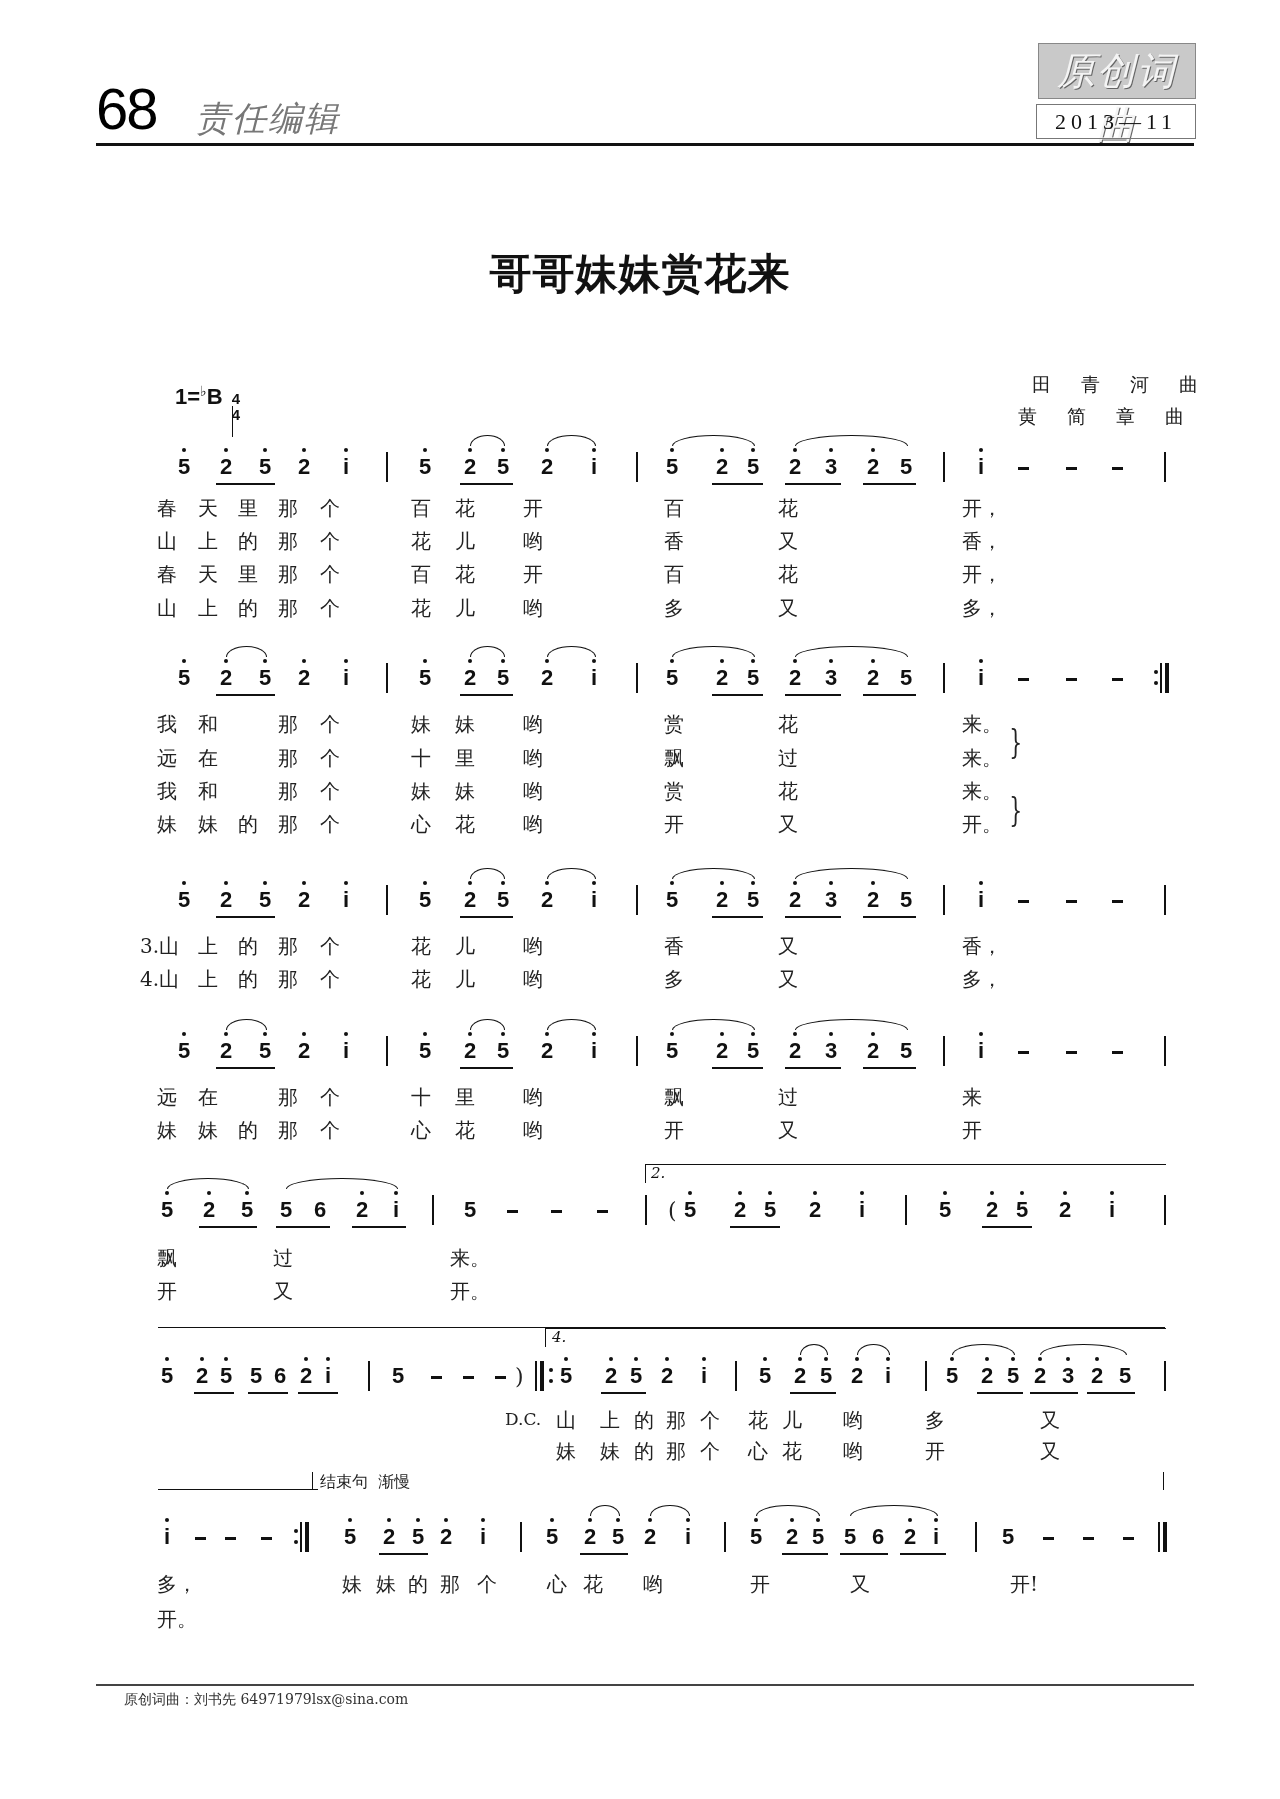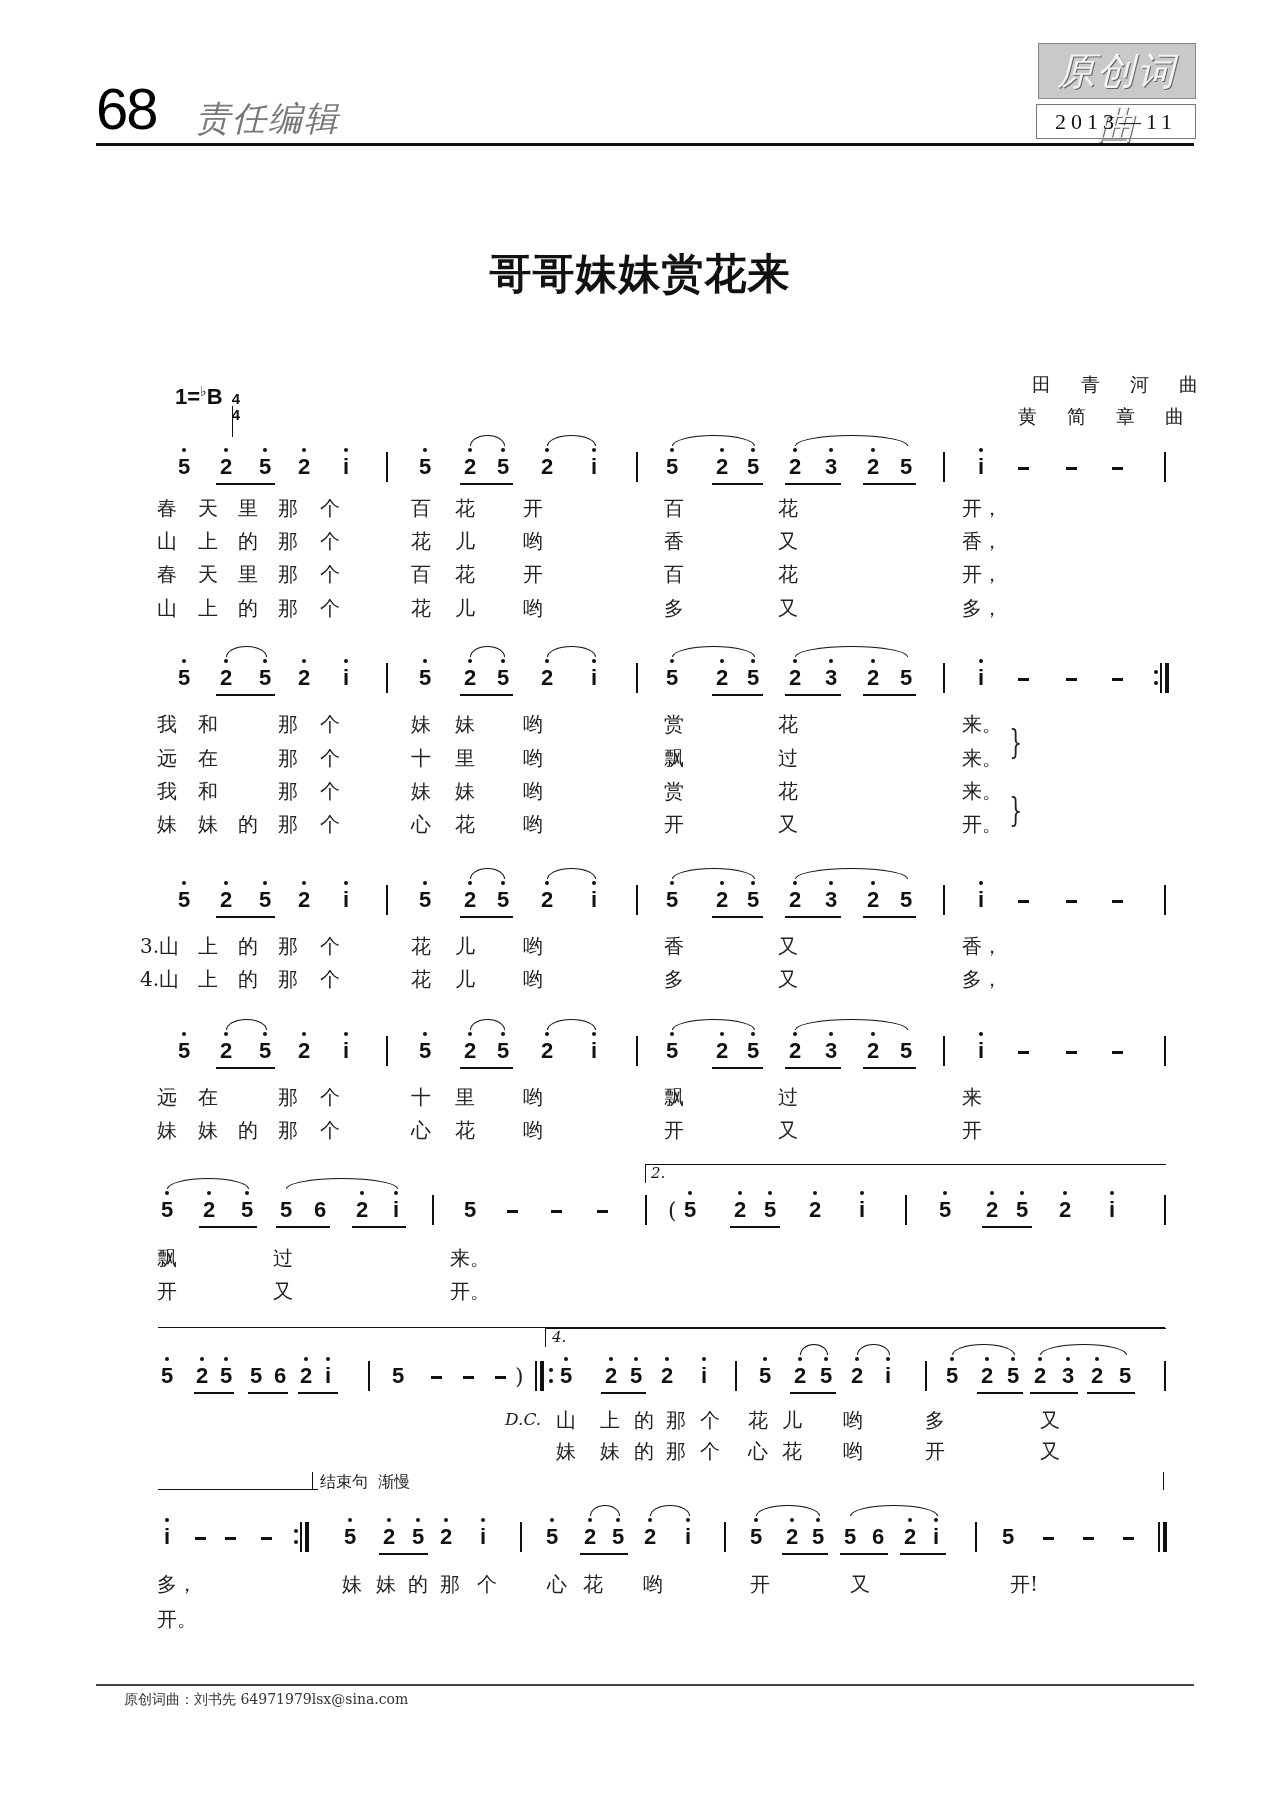--- a/index.html
+++ b/index.html
@@ -410,21 +410,21 @@
     <div class="note" style="left: 1040px; top: 1363px;">2<span class="dot"></span></div>
     <div class="note" style="left: 1068px; top: 1363px;">3<span class="dot"></span></div>
     <div class="note" style="left: 1097px; top: 1363px;">2<span class="dot"></span></div>
     <div class="note" style="left: 1125px; top: 1363px;">5</div>
     <div class="ul" style="left: 977px; top: 1392px; width: 46px;"></div>
     <div class="ul" style="left: 1030px; top: 1392px; width: 48px;"></div>
     <div class="ul" style="left: 1087px; top: 1392px; width: 48px;"></div>
     <div class="tie" style="left: 952px; top: 1344px; width: 61px;"></div>
     <div class="tie" style="left: 1040px; top: 1344px; width: 85px;"></div>
     <div class="bar" style="left: 1164px; top: 1361px;"></div>
-    <div class="lyric" style="left: 505px; top: 1409px; font-style: italic; font-size: 17px;">D.C.</div>
+    <div class="lyric" style="left: 505px; top: 1409px; font-size: 17px;">D.C.</div>
     <div class="lyric" style="left: 556px; top: 1407px;">山</div>
     <div class="lyric" style="left: 600px; top: 1407px;">上</div>
     <div class="lyric" style="left: 634px; top: 1407px;">的</div>
     <div class="lyric" style="left: 666px; top: 1407px;">那</div>
     <div class="lyric" style="left: 700px; top: 1407px;">个</div>
     <div class="lyric" style="left: 748px; top: 1407px;">花</div>
     <div class="lyric" style="left: 782px; top: 1407px;">儿</div>
     <div class="lyric" style="left: 843px; top: 1407px;">哟</div>
     <div class="lyric" style="left: 925px; top: 1407px;">多</div>
     <div class="lyric" style="left: 1040px; top: 1407px;">又</div>

